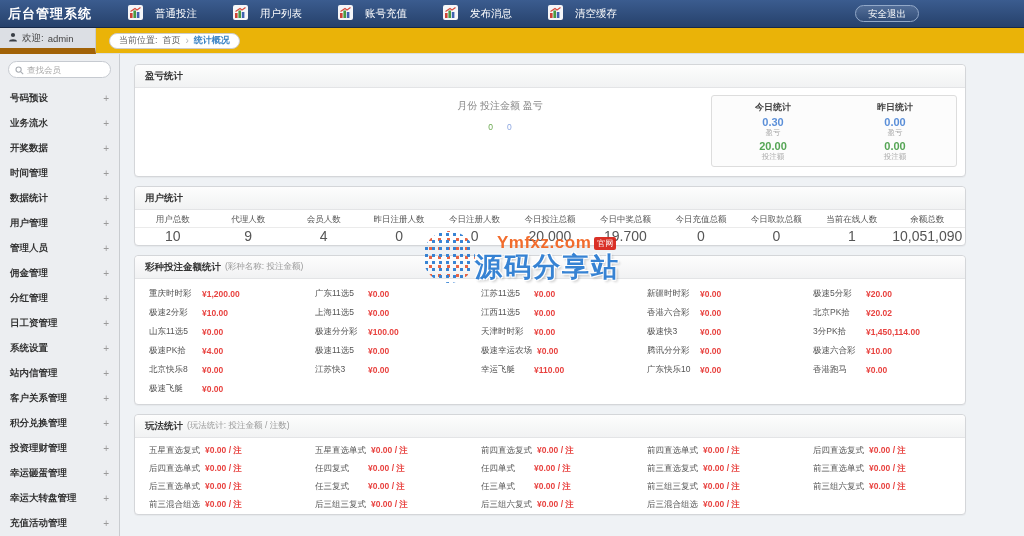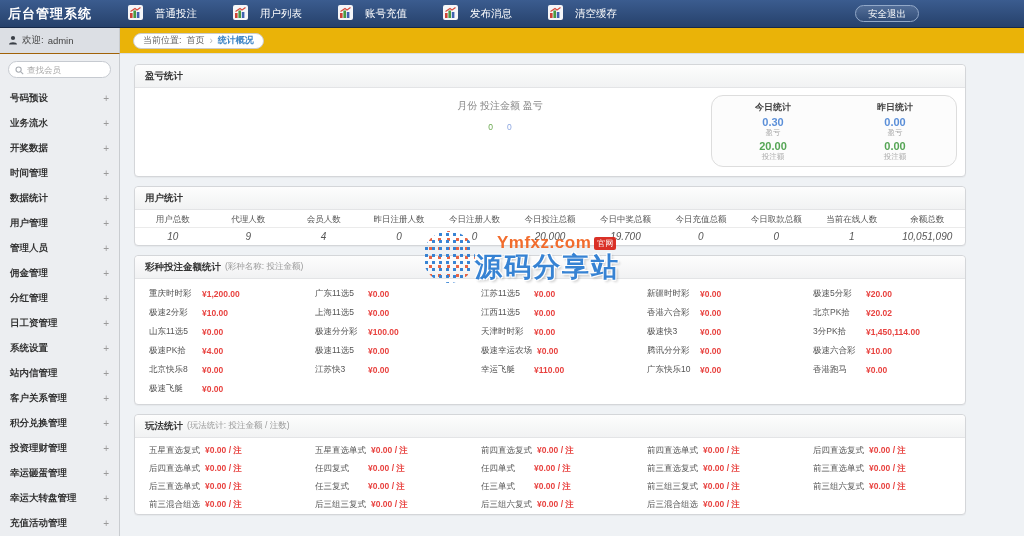--- a/index.html
+++ b/index.html
@@ -13,21 +13,21 @@
     display:flex; align-items:center; z-index:20; }
   .brand { width:118px; padding-left:8px; color:#fff; font-weight:bold; font-size:13px; letter-spacing:1px; }
   .nav-items { display:flex; align-items:center; gap:36px; margin-left:10px; }
   .nav-item { display:flex; align-items:center; gap:12px; color:#fff; font-size:10.5px; cursor:pointer; white-space:nowrap; }
   .logout-btn { position:absolute; left:855px; top:5px; height:17px; line-height:15px;
     padding:0 12px; border:1px solid #93a9c9; border-radius:9px; color:#fff; font-size:9.5px;
     background:linear-gradient(rgba(255,255,255,.14),rgba(255,255,255,.03)); cursor:pointer; }
 
   
   .subbar { position:absolute; top:28px; left:0; right:0; height:26px; display:flex; }
-  .welcome { width:120px; background:#dcdfe4; border-bottom:1px solid #a16207; border-right:1px solid #c9ccd0;
+  .welcome { width:96px; background:#dcdfe4; border-bottom:6px solid #a16207; border-right:1px solid #c9ccd0;
     display:flex; align-items:center; gap:4px; padding-left:8px; font-size:9.5px; color:#444; }
   .crumbbar { flex:1; background:#eab308; border-bottom:1px solid #dadde0; display:flex; align-items:center; padding-left:13px; }
   .crumb { background:#fff; border:1px solid #ccc; border-radius:10px; height:16px; display:flex;
     align-items:center; padding:0 9px; font-size:9px; color:#666; gap:5px; }
   .crumb-sep { color:#b5b8bc; font-size:10px; line-height:1; }
   .crumb-current { color:#3d85c6; font-weight:bold; }
 
   
   .sidebar { position:absolute; top:54px; left:0; bottom:0; width:120px; background:#eceef1;
     border-right:1px solid #c9ccd0; }
@@ -51,31 +51,31 @@
   .panel-title { font-size:9.5px; font-weight:bold; color:#333; }
   .panel-sub { font-size:8.5px; color:#999; }
 
   
   .profit-body { position:relative; height:88px; }
   .chart-ph { position:absolute; left:300px; top:11px; width:130px; text-align:center; }
   .chart-legend { font-size:10px; color:#888; }
   .chart-zeros { margin-top:9px; display:flex; justify-content:center; gap:14px; font-size:8.5px; }
   .z-green { color:#6aa84f; } .z-blue { color:#8ca6e0; }
   .stats-box { position:absolute; left:576px; top:7px; width:246px; height:72px;
-    border:1px solid #ddd; border-radius:12px; background:#fcfcfc; display:flex; }
+    border:1px solid #ddd; border-radius:3px; background:#fcfcfc; display:flex; }
   .sb-col { flex:1; text-align:center; padding-top:5px; }
   .sb-title { font-size:9px; font-weight:bold; color:#444; }
   .sb-num-blue { font-size:11px; font-weight:bold; color:#5b8fd8; margin-top:2px; }
   .sb-num-green { font-size:11px; font-weight:bold; color:#55a555; margin-top:2px; }
   .sb-lbl { font-size:7.5px; color:#aaa; }
 
   
   .ustats-row { display:grid; grid-template-columns:repeat(11,1fr); }
   .hcell { height:18px; line-height:18px; text-align:center; font-size:8.5px; color:#555; border-bottom:1px solid #ebebeb; }
-  .vcell { height:17px; line-height:17px; text-align:center; font-size:10px; color:#555;font-style:italic; }
+  .vcell { height:17px; line-height:17px; text-align:center; font-size:14px; color:#555; }
 
   
   .cellgrid { display:grid; grid-template-columns:repeat(5,1fr); padding:5px 0 6px; }
   .cstat { height:19px; display:flex; align-items:center; padding-left:14px; font-size:8.5px; white-space:nowrap; }
   .cellgrid.tight { padding:4px 0 0; }
   .cellgrid.tight .cstat { height:18px; }
   .cstat .n { color:#555; display:inline-block; min-width:48px; margin-right:5px; }
   .cstat .v { color:#e8423f; font-weight:bold; }
 
   

